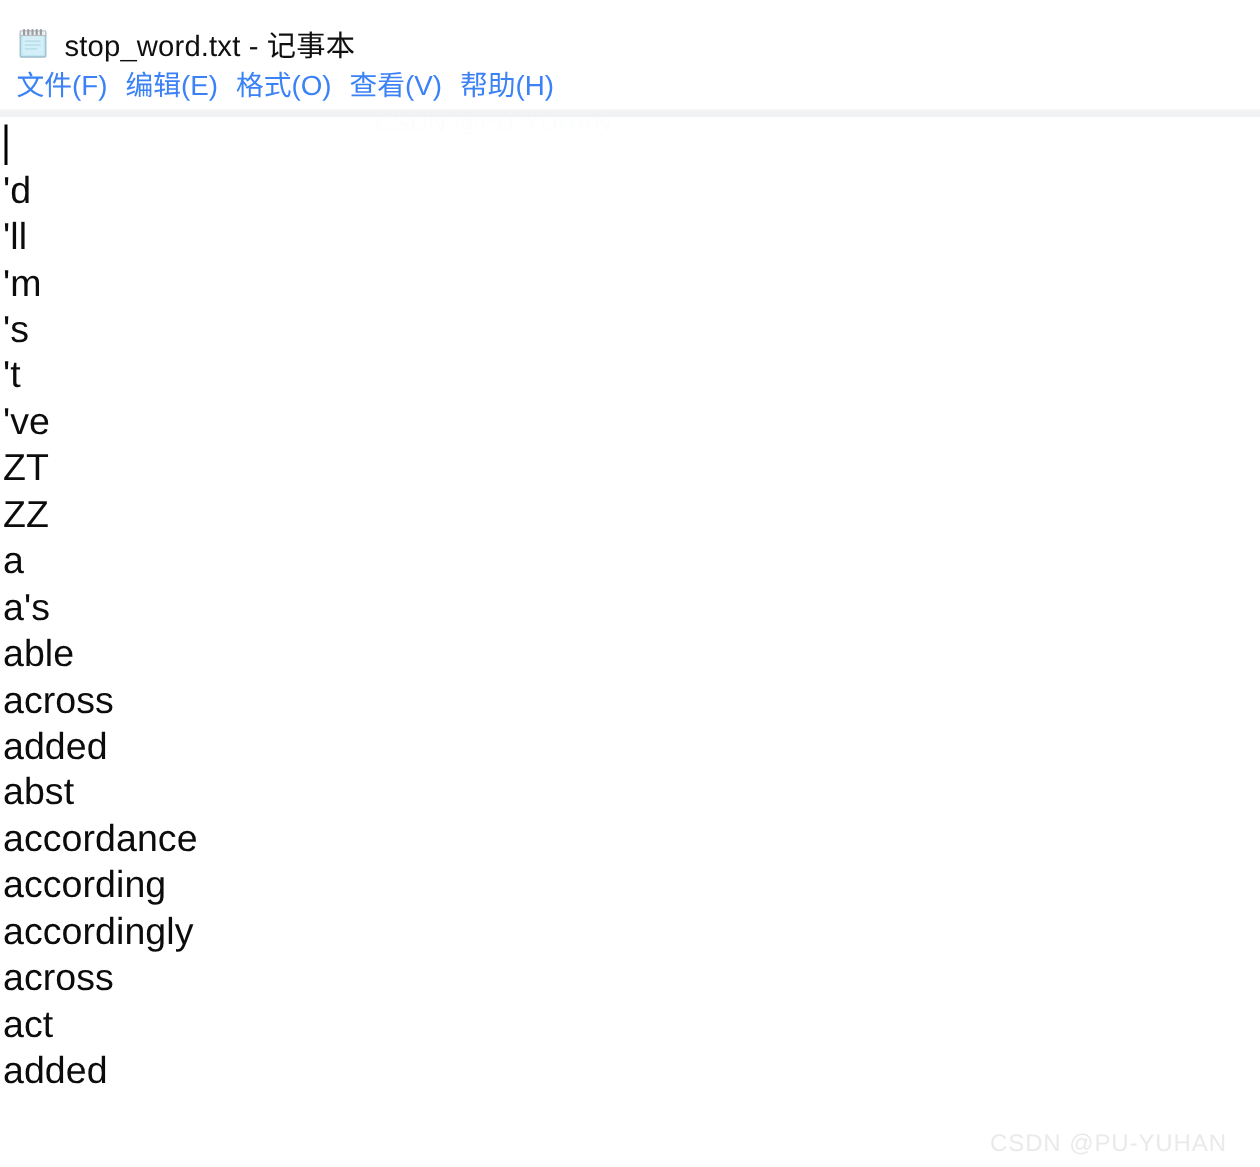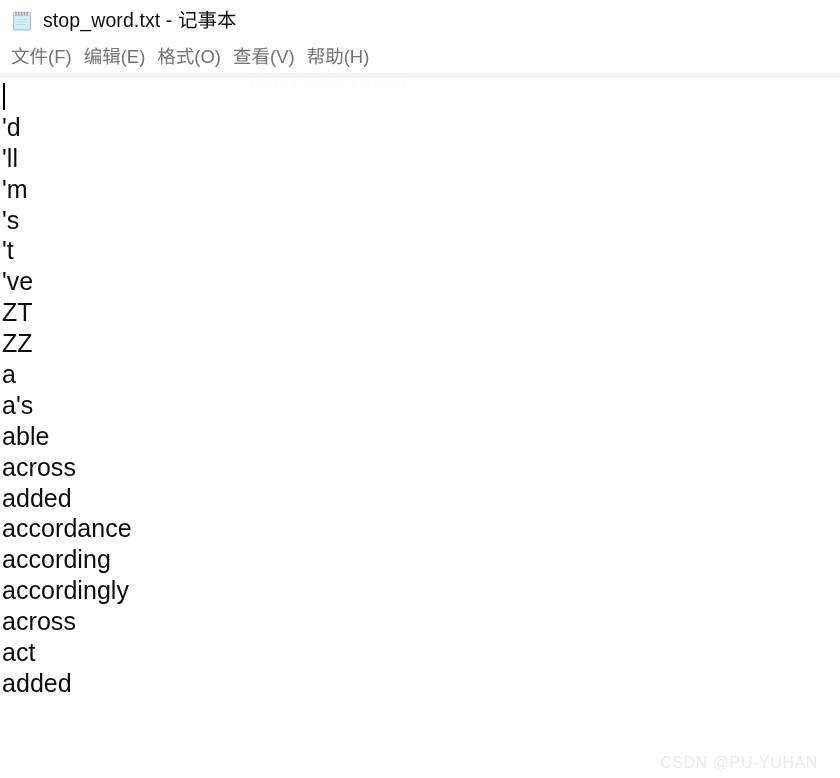--- a/index.html
+++ b/index.html
@@ -25,21 +25,21 @@
     display: flex;
     flex-direction: column;
   }
 
   
   .title-bar {
     height: 41px;
     flex: 0 0 41px;
     background: #ffffff;
     display: flex;
-    align-items: center;
+    align-items: flex-end;
     padding-left: 11px;
     box-sizing: border-box;
     position: relative;
     z-index: 3;
   }
   .title-icon {
     width: 23px;
     height: 23px;
     flex: 0 0 23px;
     position: relative;
@@ -63,21 +63,21 @@
     background: #ffffff;
     display: flex;
     align-items: center;
     padding-left: 5px;
     box-sizing: border-box;
     position: relative;
     z-index: 3;
   }
   .menu-item {
     font-size: 18.5px;
-    color: #737373;
+    color: #3b82f6;
     white-space: nowrap;
     padding: 2px 6px 2px 6px;
     line-height: 1;
     cursor: default;
     user-select: none;
   }
 
   
   .menu-separator {
     flex: 0 0 4px;
@@ -206,20 +206,21 @@
       <div class="text-line">'s</div>
       <div class="text-line">'t</div>
       <div class="text-line">'ve</div>
       <div class="text-line">ZT</div>
       <div class="text-line">ZZ</div>
       <div class="text-line">a</div>
       <div class="text-line">a's</div>
       <div class="text-line">able</div>
       <div class="text-line">across</div>
       <div class="text-line">added</div>
+      <div class="text-line">abst</div>
       <div class="text-line">accordance</div>
       <div class="text-line">according</div>
       <div class="text-line">accordingly</div>
       <div class="text-line">across</div>
       <div class="text-line">act</div>
       <div class="text-line">added</div>
     </div>
     <div class="caret"></div>
   </div>
 

